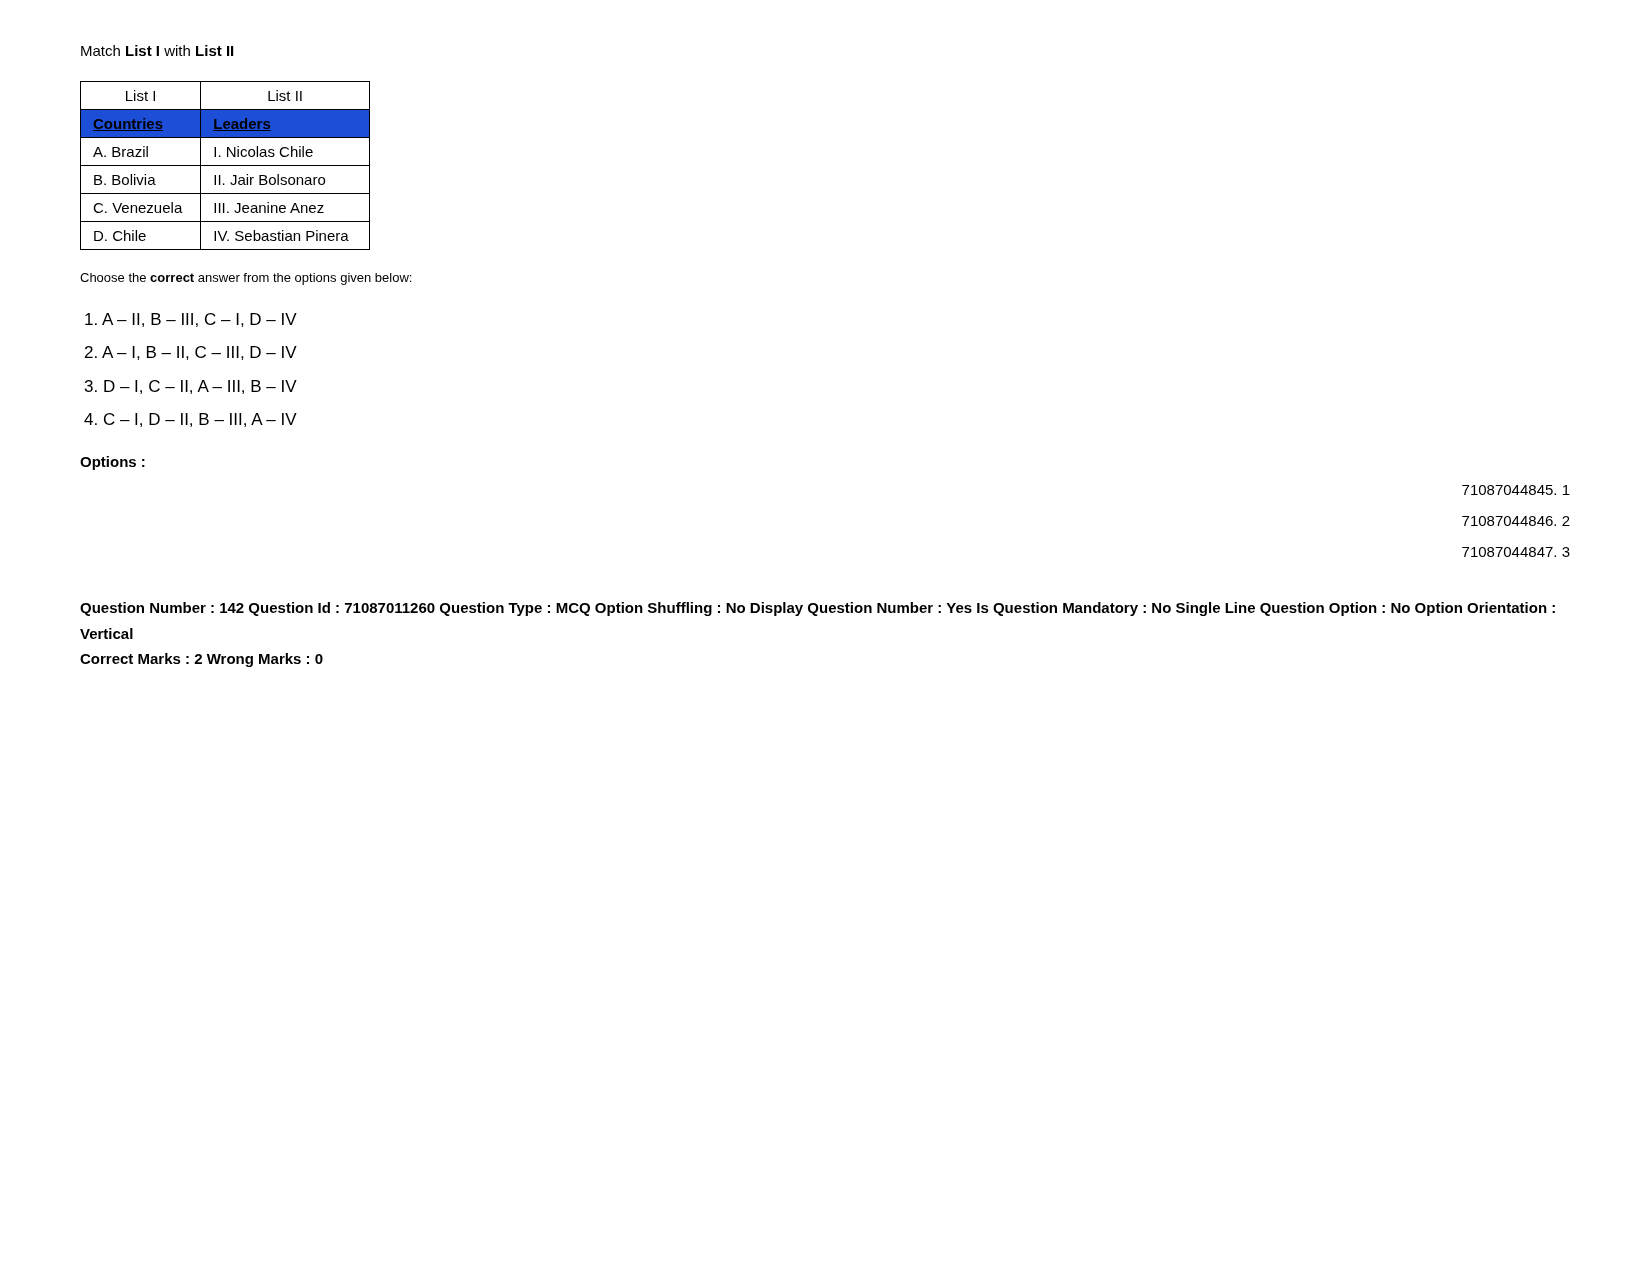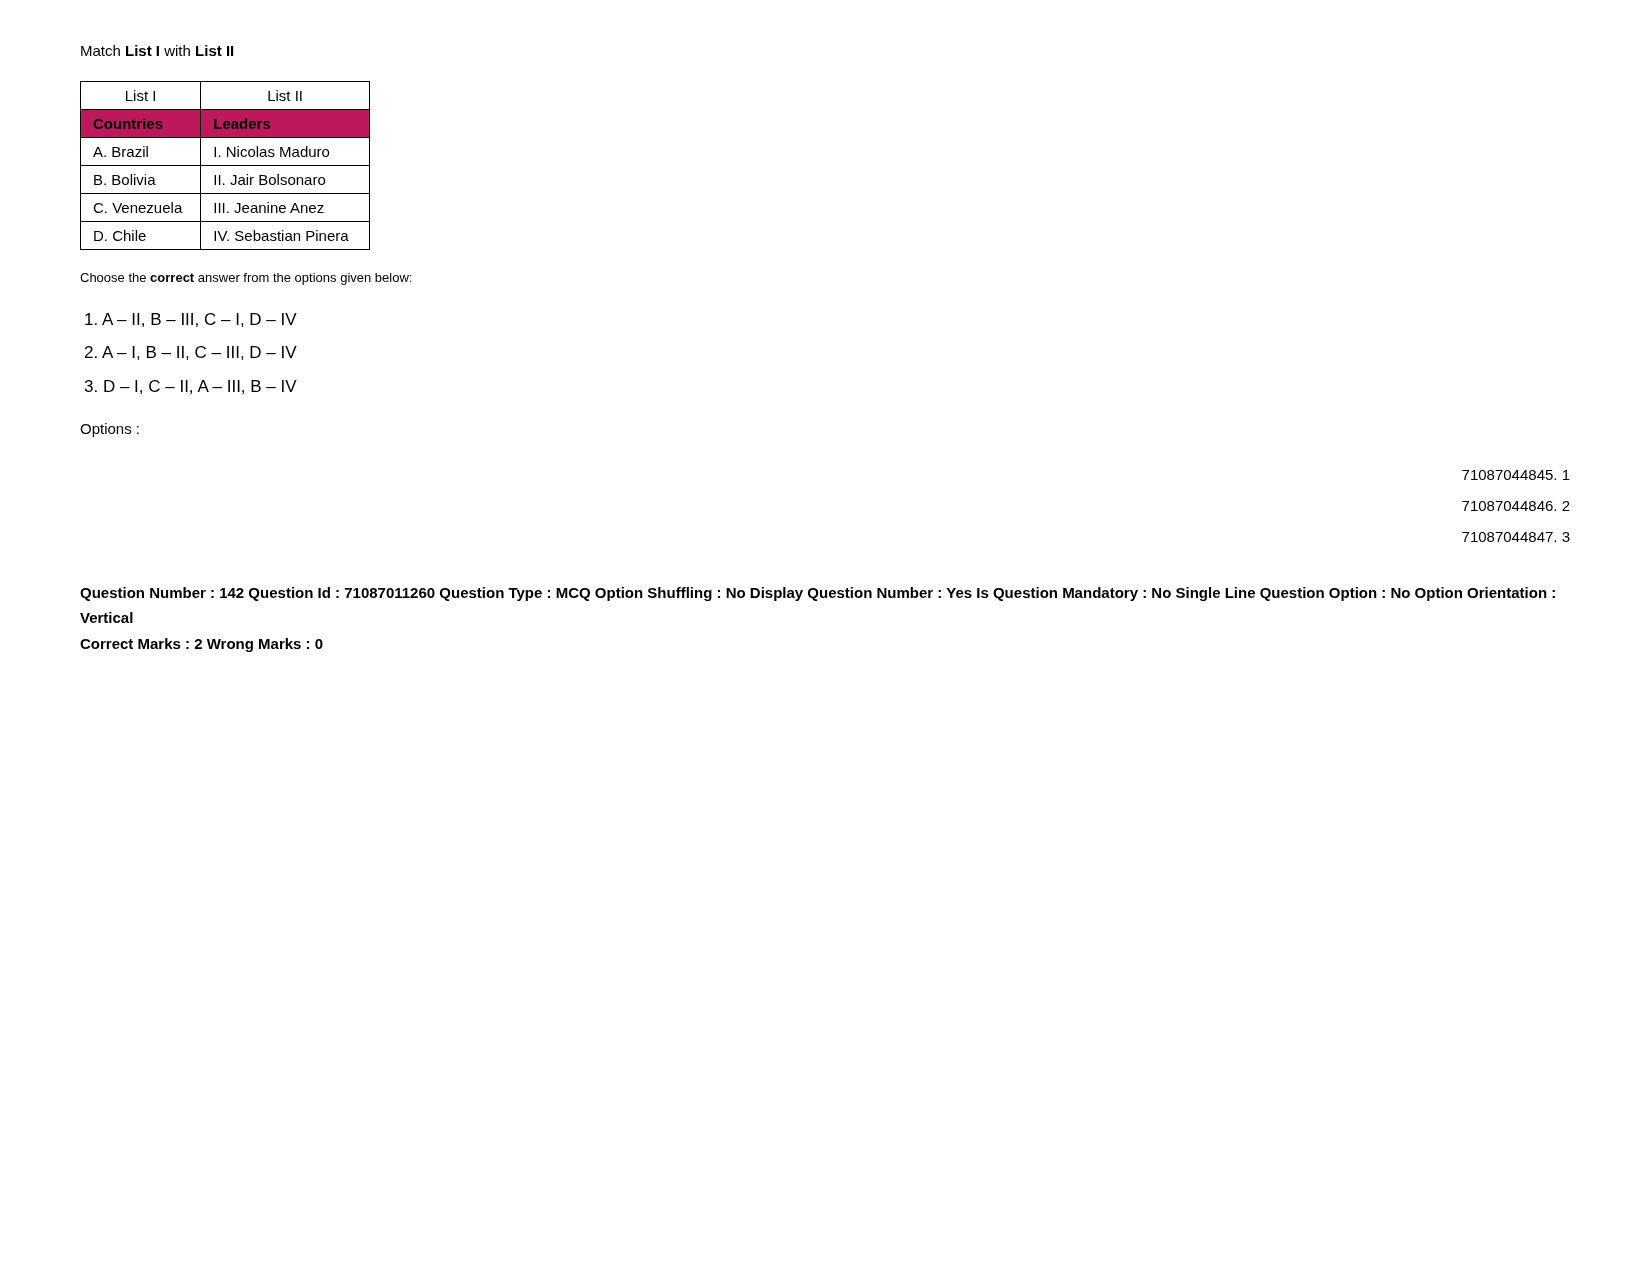--- a/index.html
+++ b/index.html
@@ -37,21 +37,22 @@
       font-size: 15px;
     }
 
     .match-table thead tr th {
       font-weight: normal;
       background: #ffffff;
     }
 
     .match-table .subheader td {
       font-weight: bold;
-      background: #be185d;
+      background: #1d4ed8;
+      text-decoration: underline;
     }
 
     .choose-text {
       font-size: 13px;
       margin-bottom: 18px;
       line-height: 1.6;
     }
 
     .options-list {
       list-style: none;
@@ -59,23 +60,23 @@
     }
 
     .options-list li {
       font-size: 17px;
       margin-bottom: 6px;
       line-height: 1.6;
       padding-left: 4px;
     }
 
     .options-label {
-      font-weight: normal;
+      font-weight: bold;
       font-size: 15px;
-      margin-bottom: 24px;
+      margin-bottom: 6px;
     }
 
     .option-ids {
       font-size: 15px;
       margin-bottom: 4px;
       line-height: 1.8;
       text-align: right;
     }
 
     .question-meta {
@@ -100,21 +101,21 @@
     </tr>
   </thead>
   <tbody>
     <tr class="subheader">
       <td>Countries</td>
       <td>Leaders</td>
     </tr>
 
   <tr>
         <td>A. Brazil</td>
-        <td>I. Nicolas Maduro</td>
+        <td>I. Nicolas Chile</td>
       </tr>
       <tr>
         <td>B. Bolivia</td>
         <td>II. Jair Bolsonaro</td>
       </tr>
       <tr>
         <td>C. Venezuela</td>
         <td>III. Jeanine Anez</td>
       </tr>
       <tr>
@@ -125,20 +126,21 @@
 </table>
 
 <div class="choose-text">
   <span>Choose the </span><strong>correct</strong><span> answer from the options given below:</span>
 </div>
 
 <ul class="options-list">
 <li>1. A – II, B – III, C – I, D – IV</li>
     <li>2. A – I, B – II, C – III, D – IV</li>
     <li>3. D – I, C – II, A  – III, B – IV</li>
+    <li>4. C – I, D  – II, B – III, A – IV</li>
   </ul>
 
 <div class="options-label">Options :</div>
 
 <div class="option-ids-container">
 <div class="option-ids">71087044845. 1</div>
     <div class="option-ids">71087044846. 2</div>
     <div class="option-ids">71087044847. 3</div>
   </div>
 

